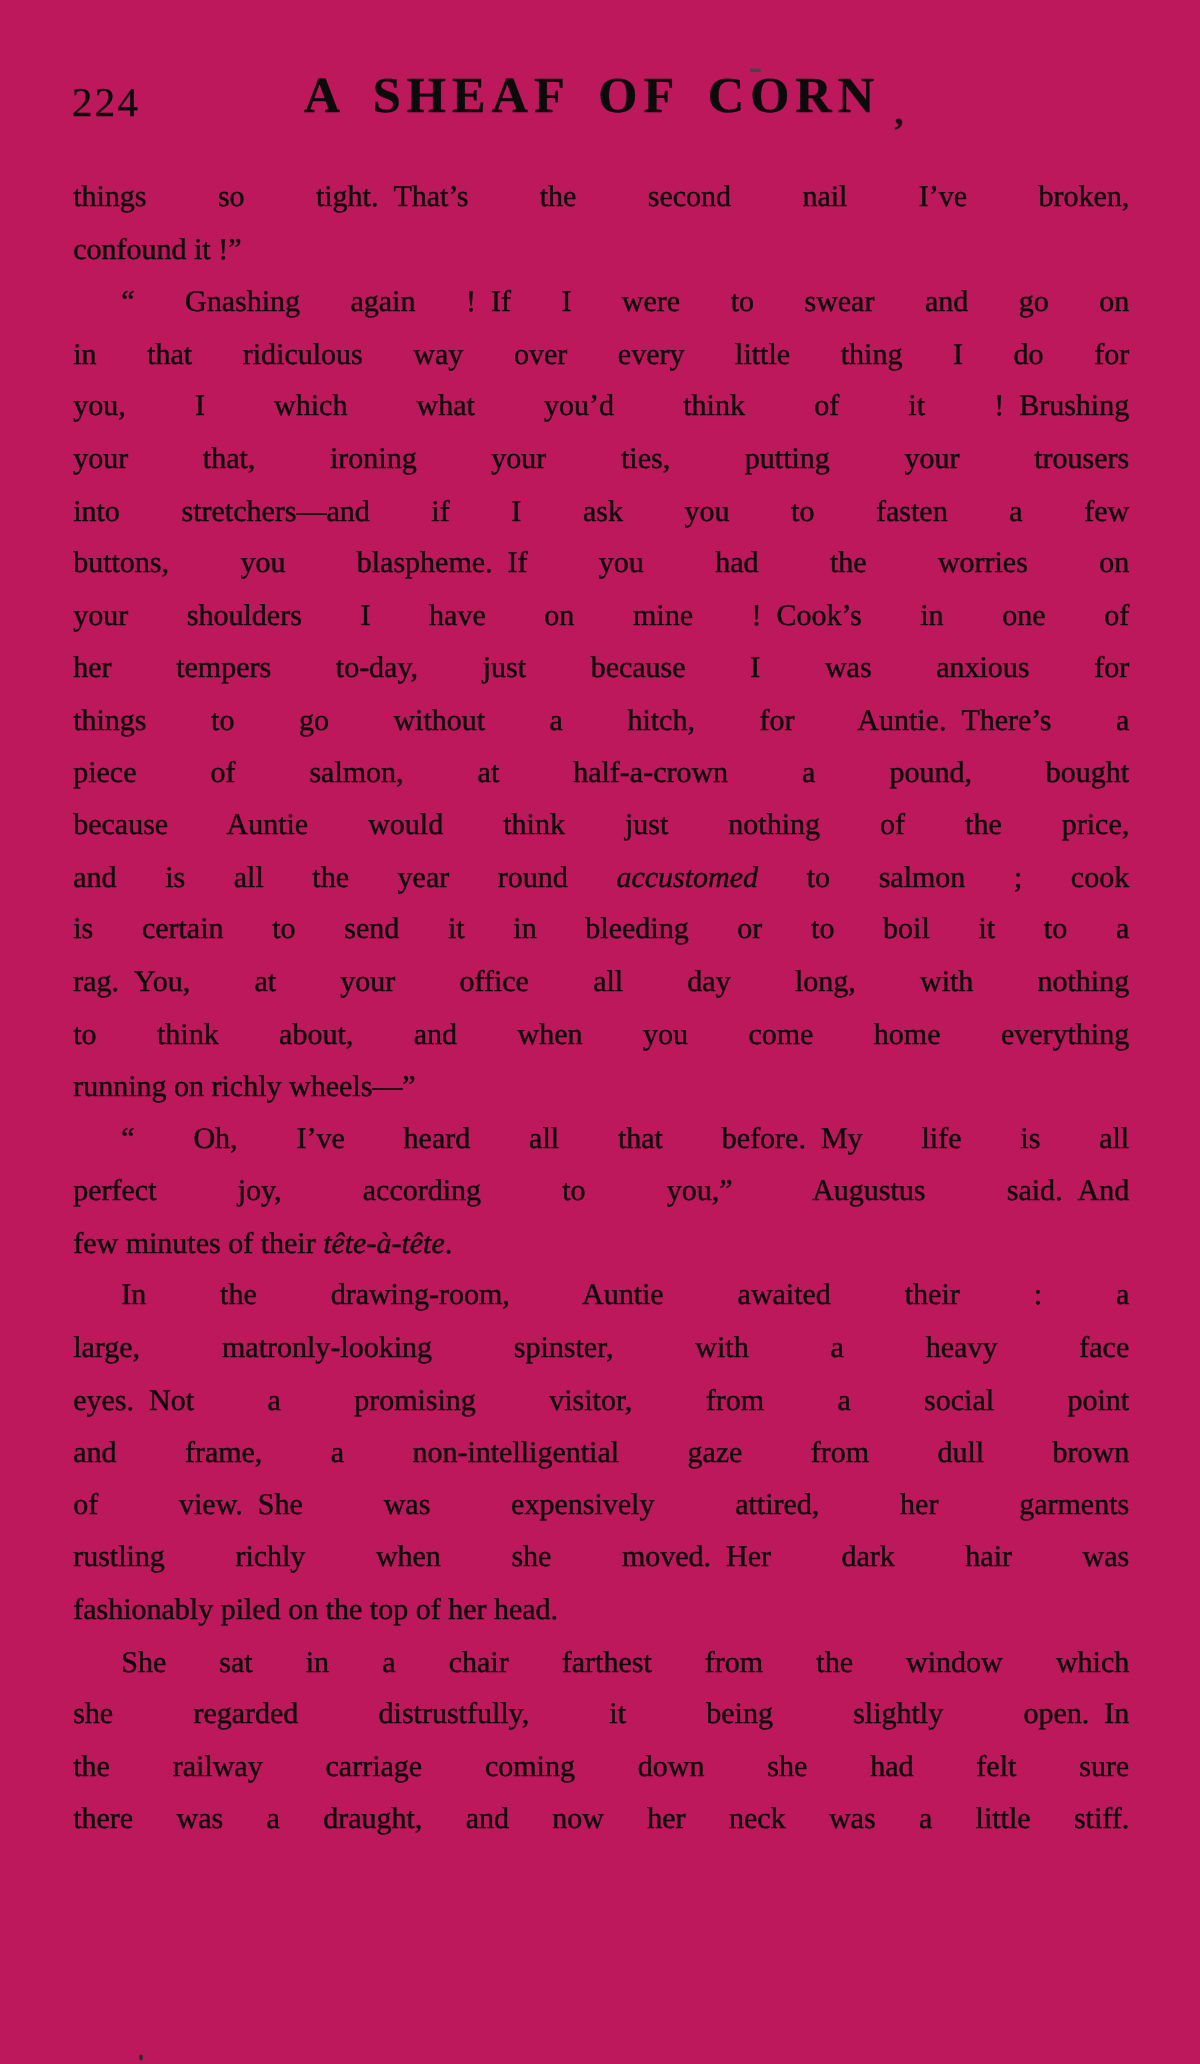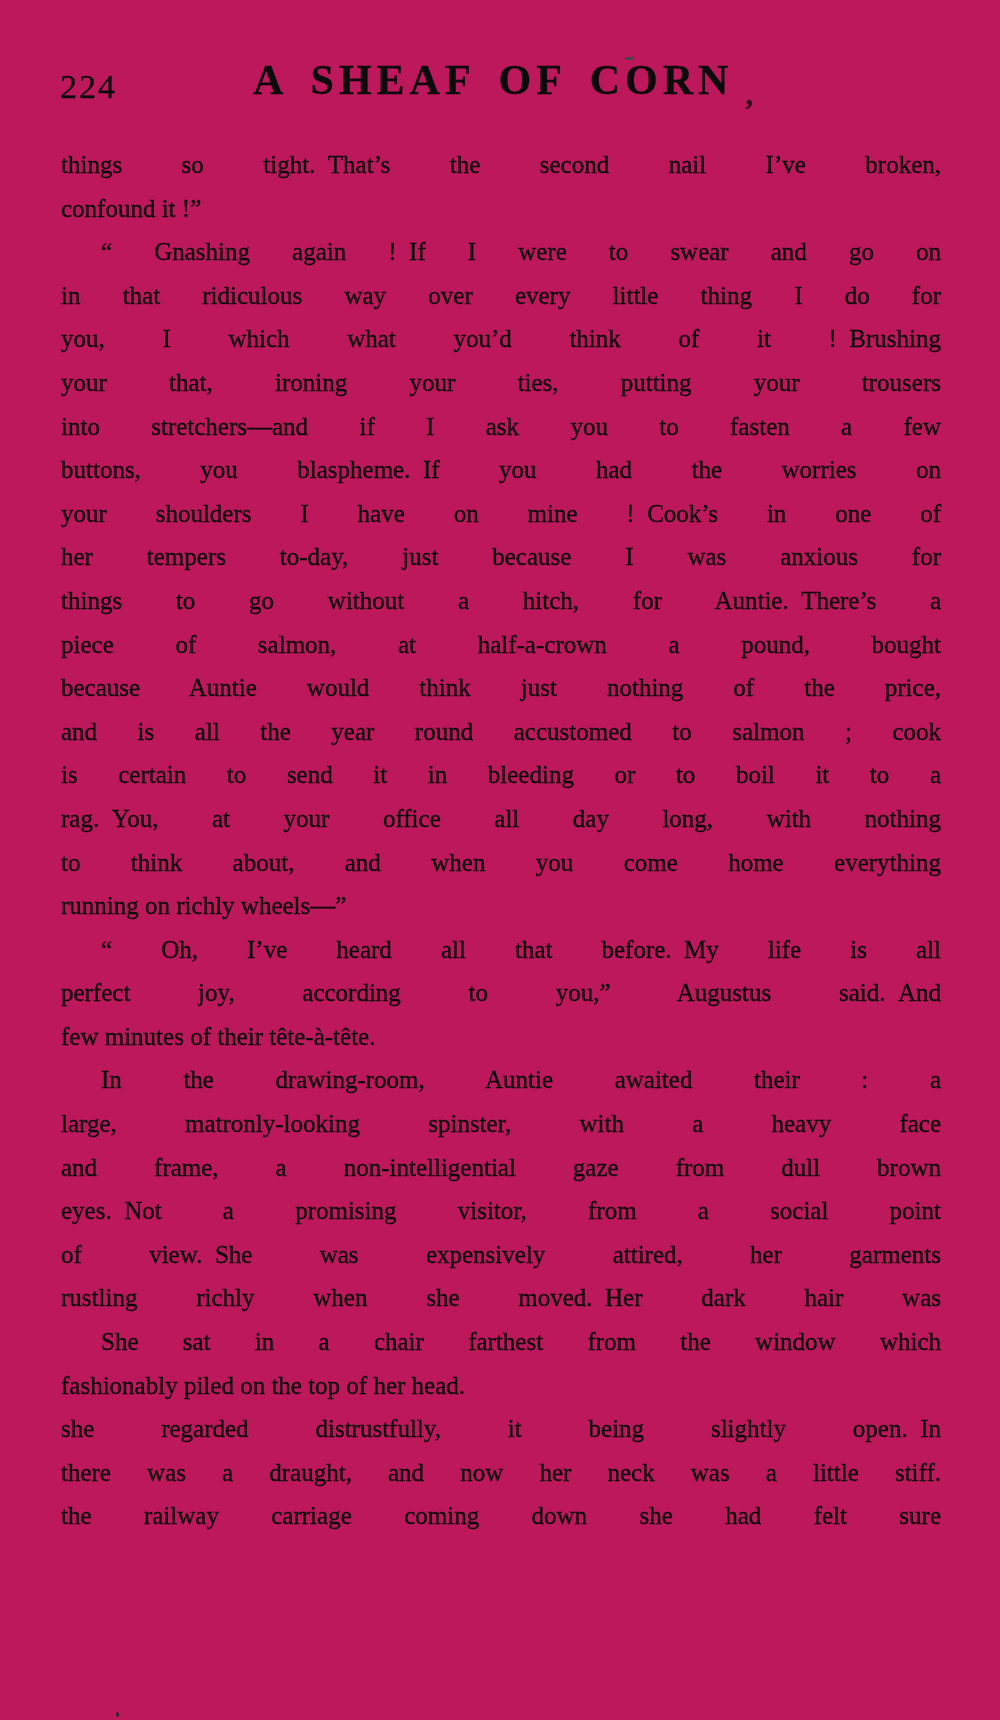--- a/index.html
+++ b/index.html
@@ -59,21 +59,21 @@
     line-height: 43.6px;
     height: 43.6px;
     text-align: justify;
     text-align-last: justify;
     -webkit-text-stroke: 0.35px currentColor;
     overflow: visible;
     white-space: normal;
   }
   .line.last { text-align-last: left; }
   .line.indent { text-indent: 40px; }
-  .italic { }
+  .italic { font-style: italic; }
   
   .speck {
     position: absolute;
     background: #2a2a2a;
     border-radius: 50%;
   }
   .speck-title-dash { left: 625px; top: 57px; width: 9px; height: 3px; background: #444; border-radius: 1px; }
   .speck-bottom-dot { left: 116px; top: 1712px; width: 3px; height: 5px; }
 </style>
 </head>
@@ -104,26 +104,26 @@
       <div class="line"><span>and is all the year round </span><span class="italic">accustomed</span><span> to salmon ; cook</span></div>
       <div class="line"><span>is certain to send it in bleeding or to boil it to a</span></div>
       <div class="line"><span>rag. You, at your office all day long, with nothing</span></div>
       <div class="line"><span>to think about, and when you come home everything</span></div>
       <div class="line last"><span>running on richly wheels—”</span></div>
       <div class="line indent"><span>“ Oh, I’ve heard all that before. My life is all</span></div>
       <div class="line"><span>perfect joy, according to you,” Augustus said. And</span></div>
       <div class="line last"><span>few minutes of their </span><span class="italic">tête-à-tête</span><span>.</span></div>
       <div class="line indent"><span>In the drawing-room, Auntie awaited their : a</span></div>
       <div class="line"><span>large, matronly-looking spinster, with a heavy face</span></div>
+      <div class="line"><span>eyes. Not a promising visitor, from a social point</span></div>
       <div class="line"><span>and frame, a non-intelligential gaze from dull brown</span></div>
-      <div class="line"><span>eyes. Not a promising visitor, from a social point</span></div>
       <div class="line"><span>of view. She was expensively attired, her garments</span></div>
       <div class="line"><span>rustling richly when she moved. Her dark hair was</span></div>
+      <div class="line last"><span>fashionably piled on the top of her head.</span></div>
       <div class="line indent"><span>She sat in a chair farthest from the window which</span></div>
-      <div class="line last"><span>fashionably piled on the top of her head.</span></div>
       <div class="line"><span>she regarded distrustfully, it being slightly open. In</span></div>
+      <div class="line"><span>the railway carriage coming down she had felt sure</span></div>
       <div class="line"><span>there was a draught, and now her neck was a little stiff.</span></div>
-      <div class="line"><span>the railway carriage coming down she had felt sure</span></div>
     </main>
 
   <div class="speck speck-title-dash"></div>
   <div class="speck speck-bottom-dot"></div>
 </div>
 
 </body></html>

